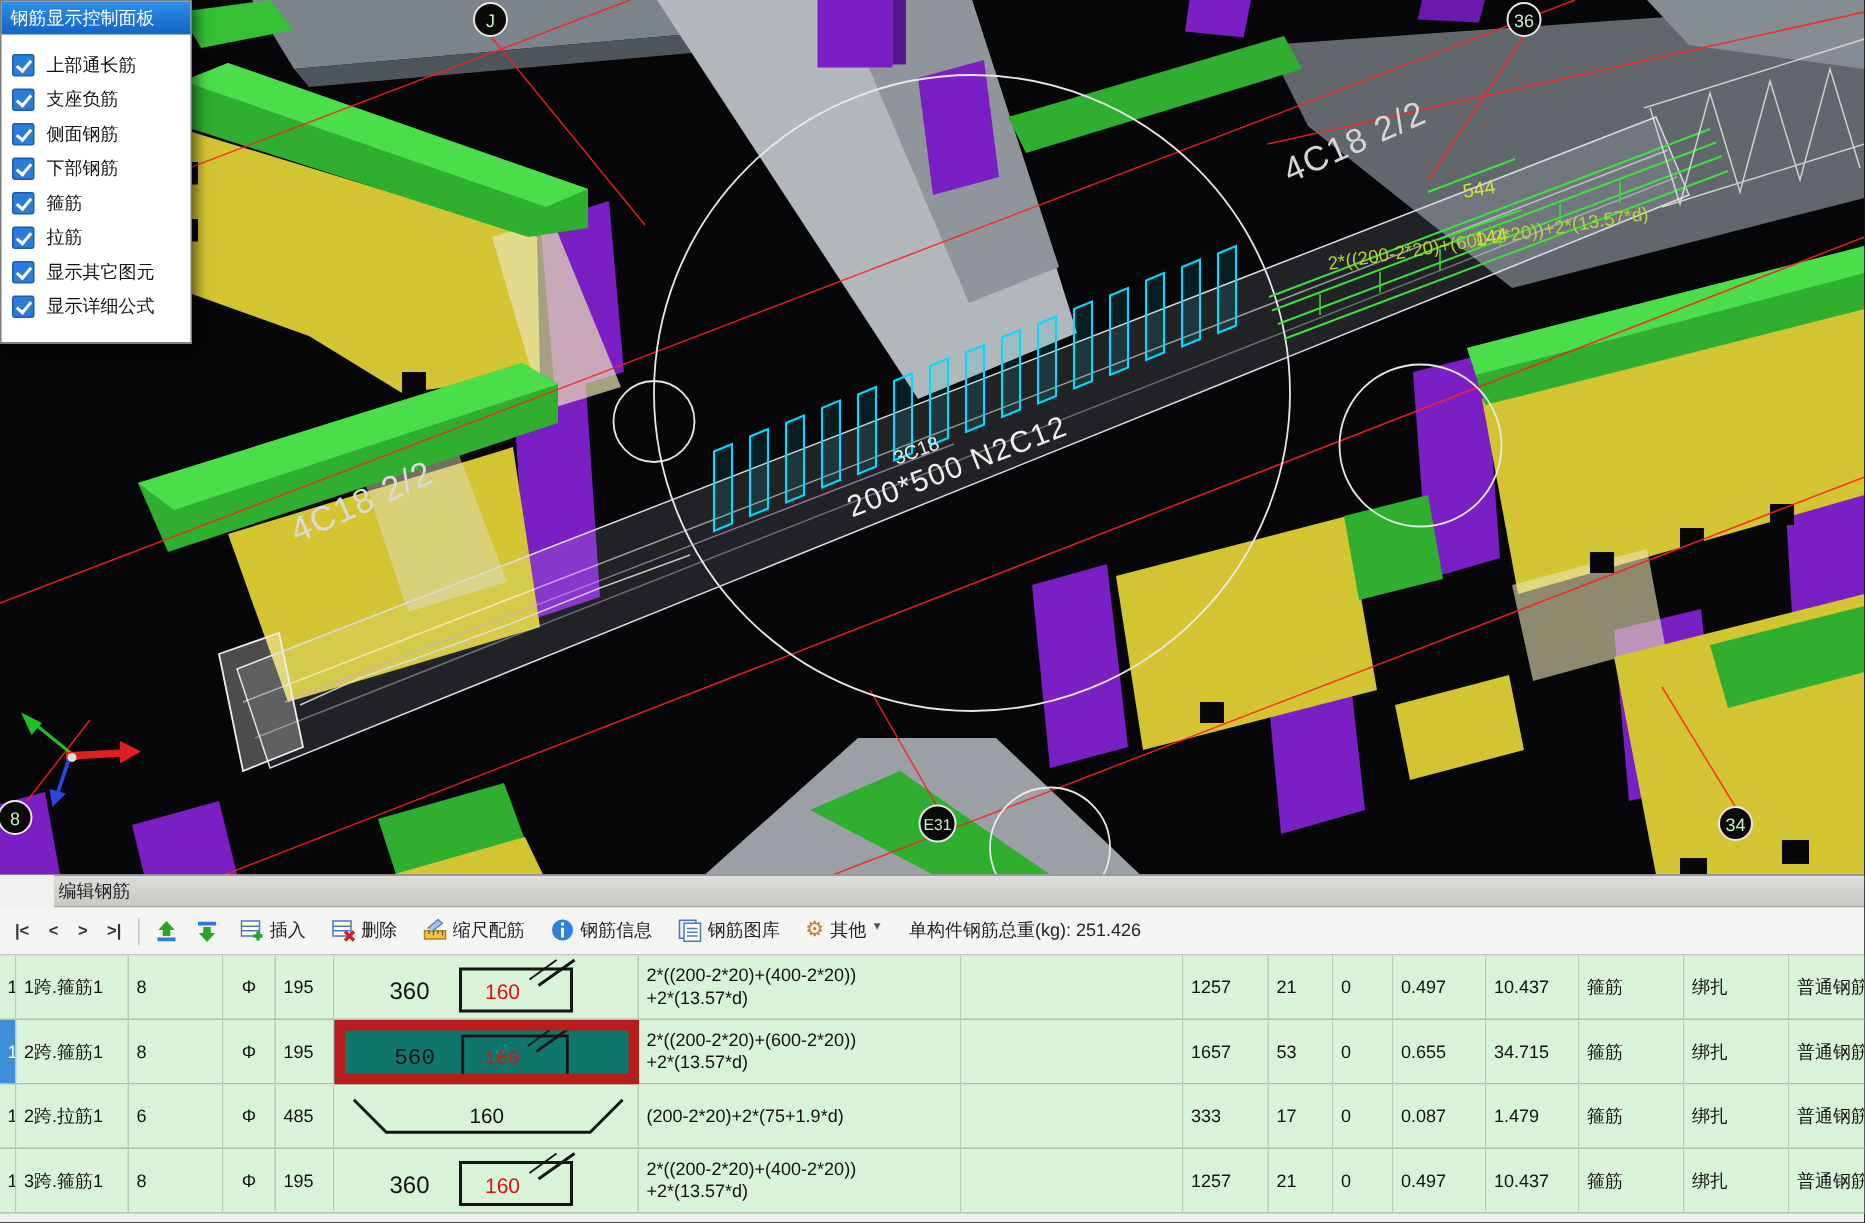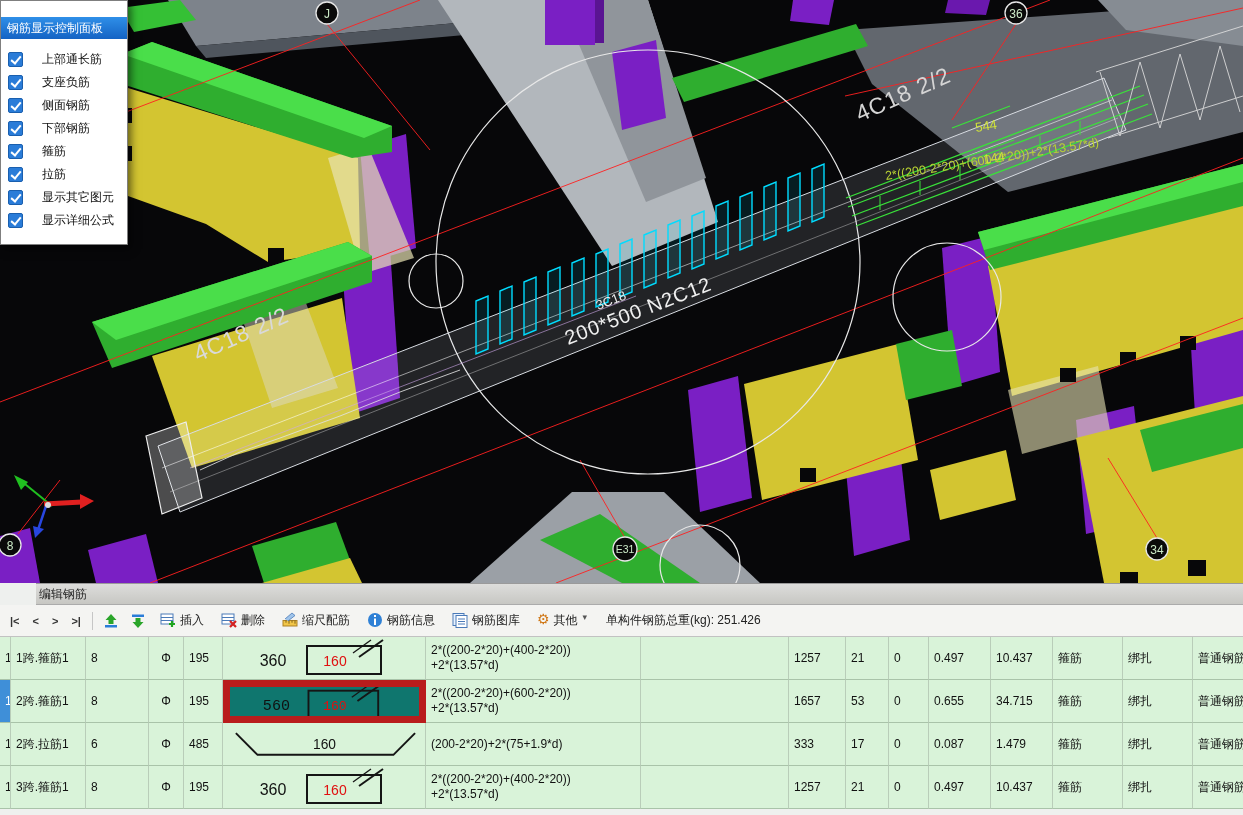--- a/index.html
+++ b/index.html
@@ -4,23 +4,23 @@
 <style>
   html,body{margin:0;padding:0;background:#222;}
   .stage{position:relative;width:1243px;height:815px;overflow:hidden;background:#070709;
          font-family:"Liberation Sans",sans-serif;-webkit-font-smoothing:antialiased;}
   svg.scene{position:absolute;left:0;top:0;display:block;}
 
   
   .rebar-panel{position:absolute;left:0;top:0;width:126px;background:#fff;border:1px solid #7f7f7f;
                box-shadow:3px 4px 8px rgba(0,0,0,.55);}
   .panel-title{height:22px;background:linear-gradient(#2f8fe8,#1463c4);color:#fff;font-size:12px;
-               line-height:22px;padding-left:6px;white-space:nowrap;overflow:hidden;margin-top:16px;}
+               line-height:22px;padding-left:6px;white-space:nowrap;overflow:hidden;}
   .panel-body{padding:9px 4px 12px 7px;}
-  .chk-row{display:flex;align-items:center;gap:19px;height:23px;}
+  .chk-row{display:flex;align-items:center;gap:8px;height:23px;}
   .chk{width:13px;height:13px;background:#2a7cd8;border:1px solid #1a5fae;border-radius:2px;position:relative;flex:none;}
   .chk::after{content:"";position:absolute;left:3.5px;top:0.5px;width:4px;height:8px;
               border:solid #fff;border-width:0 2px 2px 0;transform:rotate(40deg);}
   .chk-label{font-size:12px;color:#111;white-space:nowrap;}
 
   
   .editor{position:absolute;left:0;top:583px;width:1243px;height:240px;background:#eef0ee;}
   .editor-title{height:20px;background:linear-gradient(#dddddb,#c7c7c3);border-top:1px solid #9a9a9a;
                 border-bottom:1px solid #ababab;font-size:12px;color:#222;line-height:20px;padding-left:3px;margin-left:36px;}
   .toolbar{height:31px;display:flex;align-items:center;gap:5px;padding:0 6px;background:#f4f4f2;

